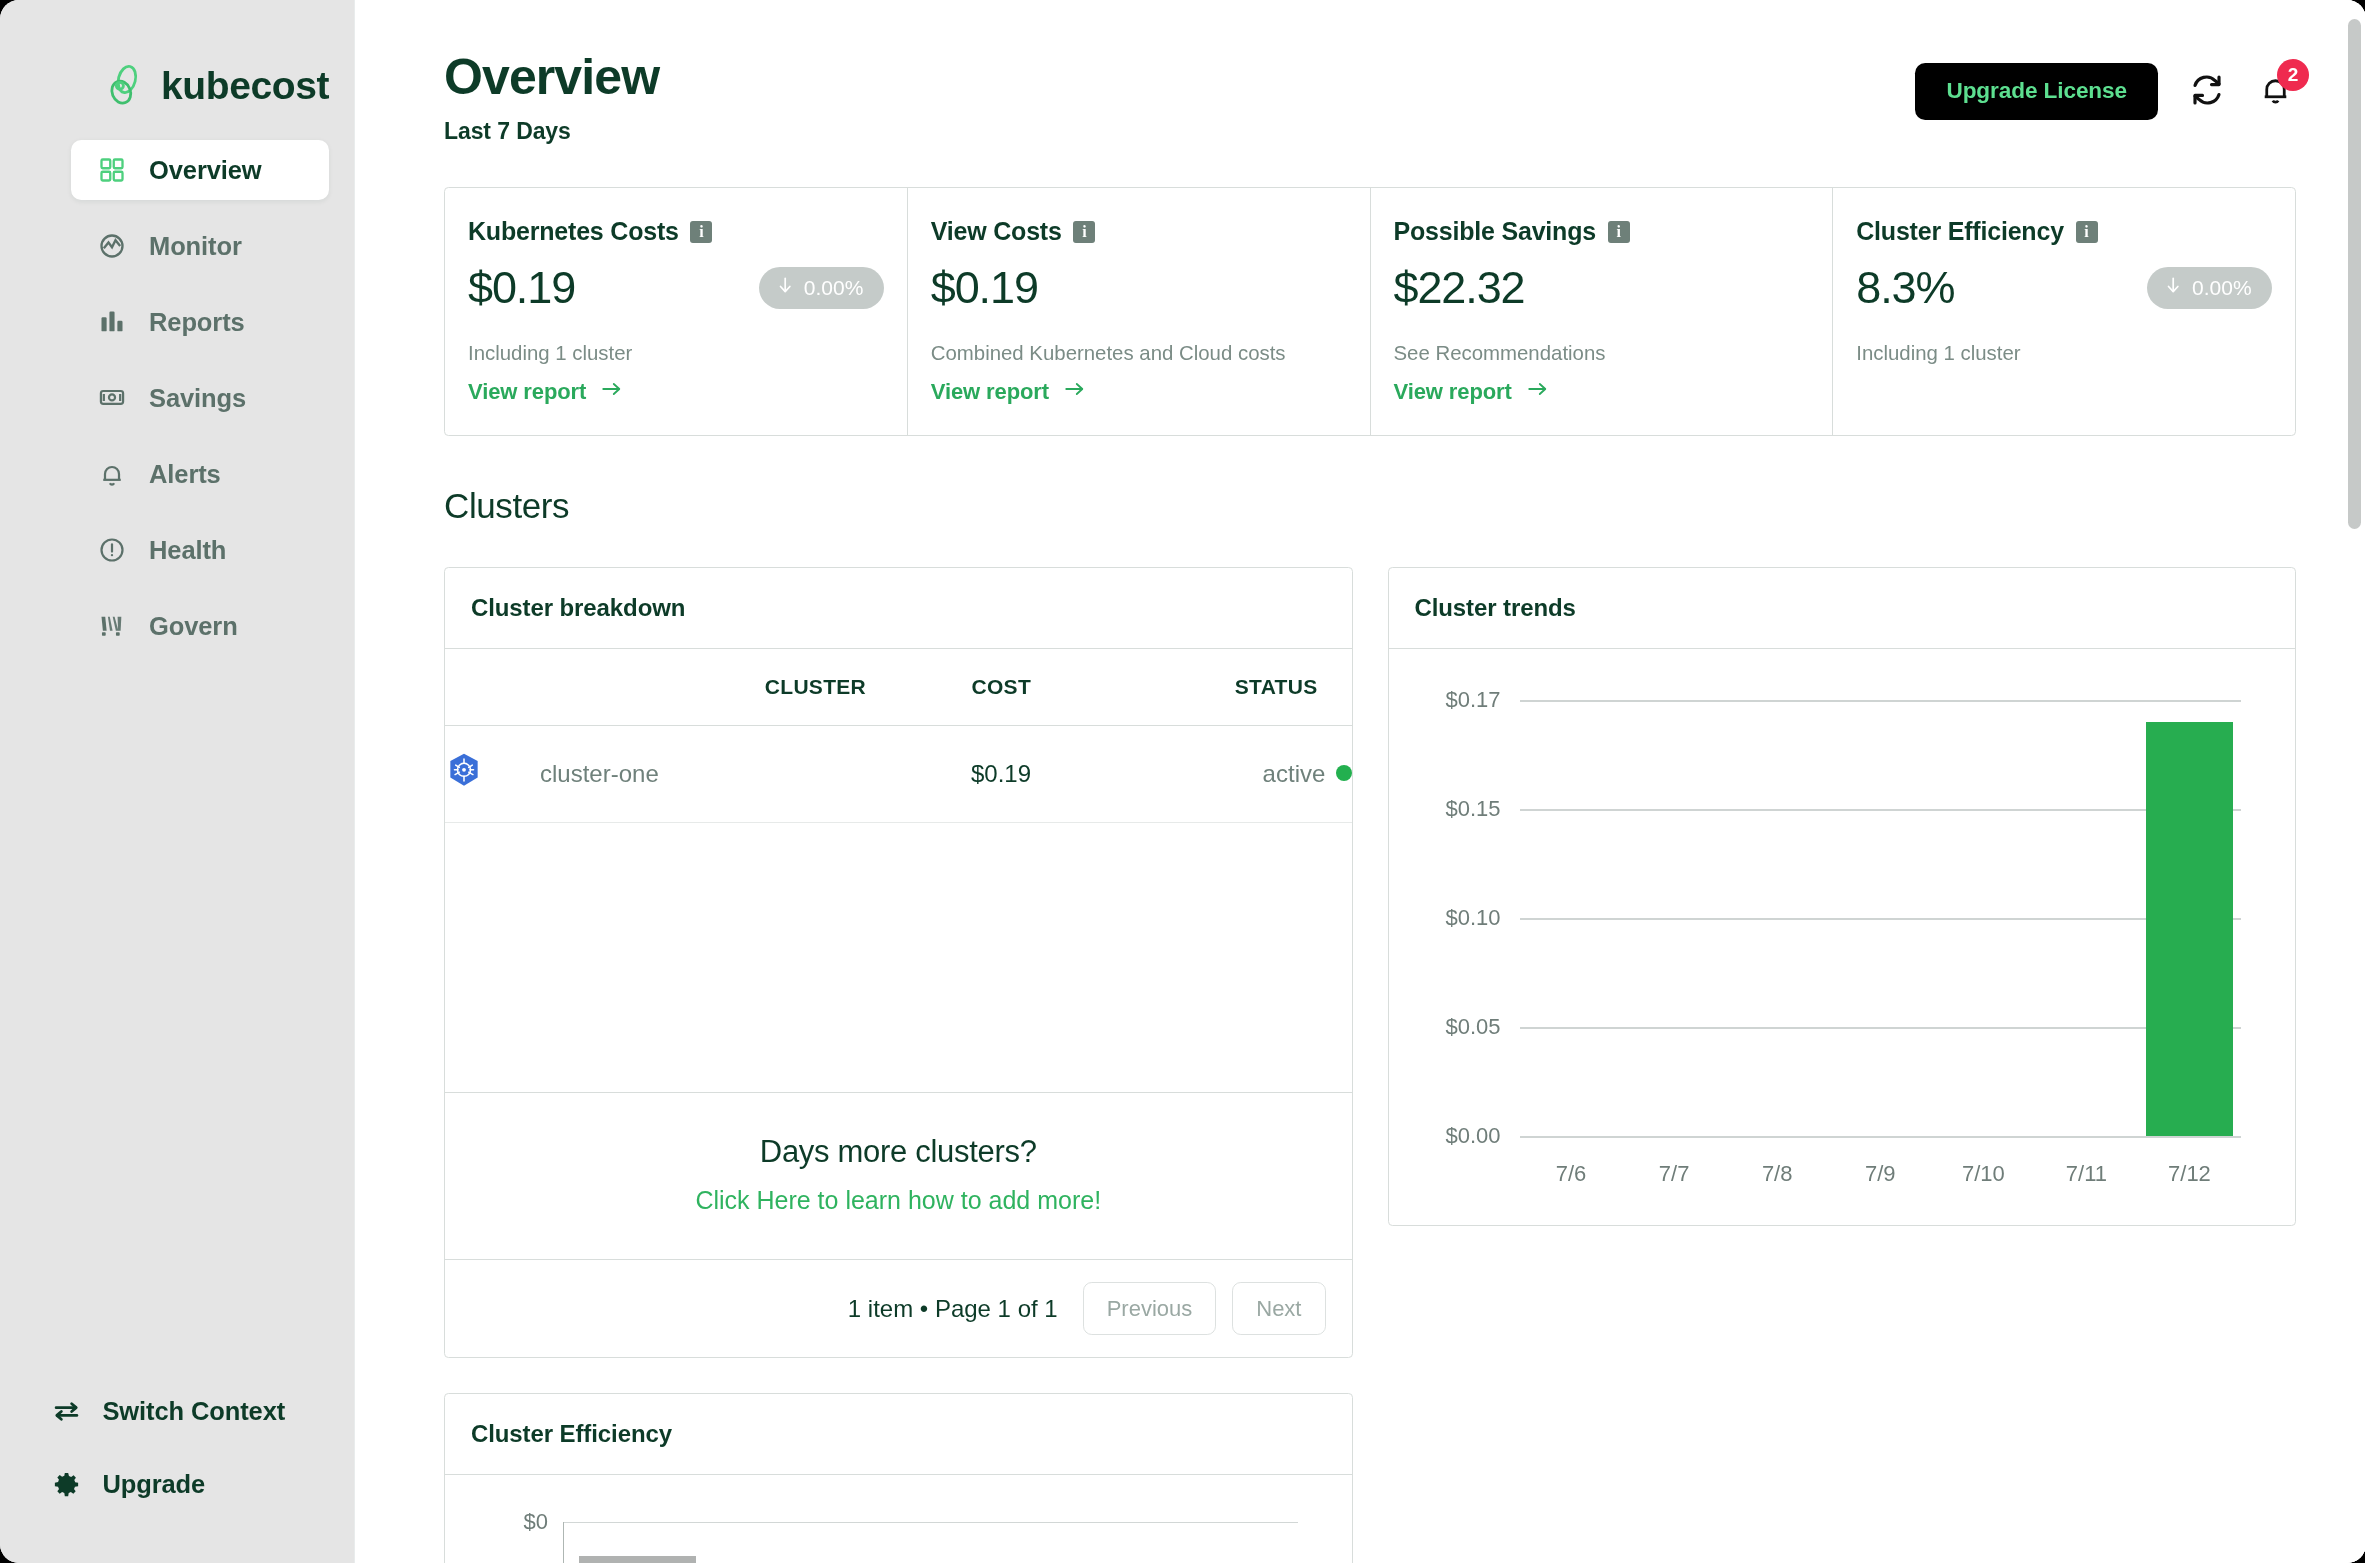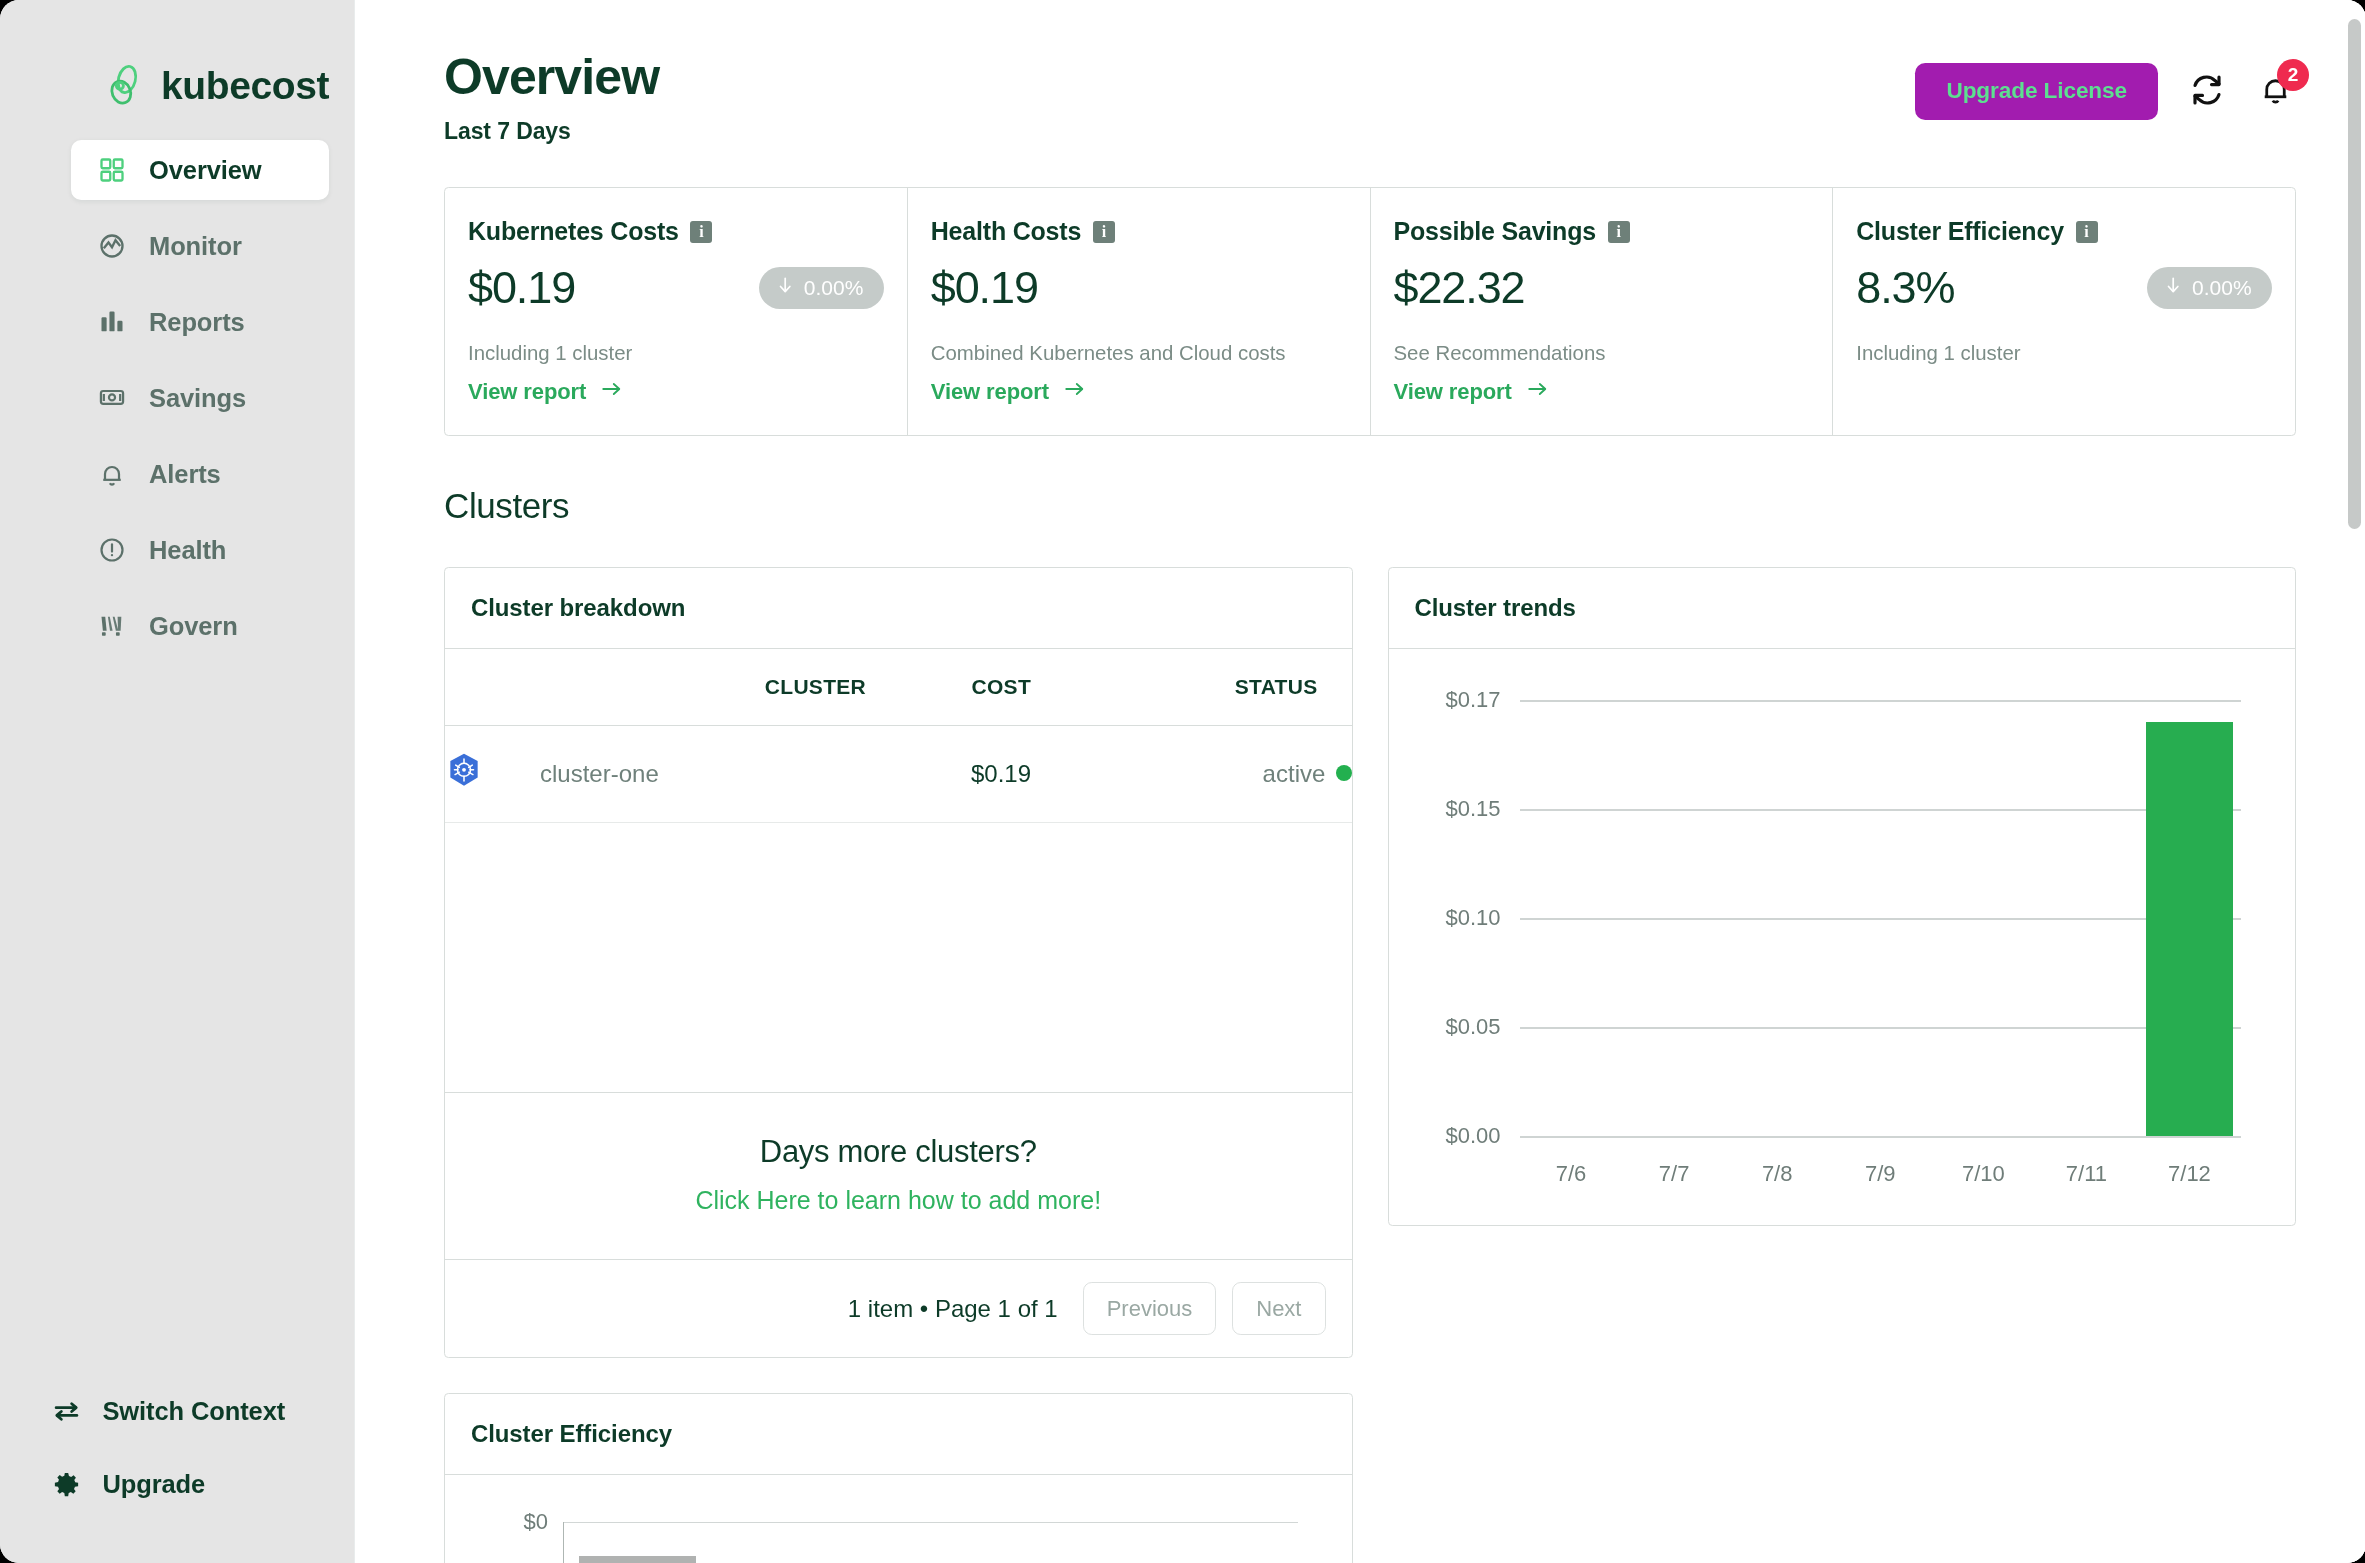--- a/index.html
+++ b/index.html
@@ -129,21 +129,21 @@
     letter-spacing: -0.1px;
   }
 
   #header-actions {
     display: flex;
     align-items: center;
     gap: 28px;
     padding-top: 11.7px;
   }
   #upgrade-license-button {
-    background: #a21caf;
+    background: #000000;
     color: #5ddf90;
     border: none;
     border-radius: 10.2px;
     height: 57px;
     padding: 0 31px;
     font-family: "Liberation Sans", sans-serif;
     font-size: 22.6px;
     font-weight: 700;
     letter-spacing: -0.1px;
     cursor: pointer;
@@ -626,21 +626,21 @@
               <svg viewBox="0 0 24 24" width="25" height="22" fill="none" stroke="#2aa95c" stroke-width="2" stroke-linecap="round" stroke-linejoin="round">
                 <path d="M3 12h17"></path>
                   <polyline points="14.5,6.5 20.5,12 14.5,17.5"></polyline>
               </svg>
             </span>
           </div>
         </div>
 
         <div class="kpi-card">
           <div class="kpi-head">
-            <span class="kpi-title">Health Costs</span>
+            <span class="kpi-title">View Costs</span>
             <span class="info-icon">i</span>
           </div>
           <div class="kpi-value-row">
             <span class="kpi-value">$0.19</span>
           </div>
           <div class="kpi-sub">Combined Kubernetes and Cloud costs</div>
           <div class="kpi-link">
             <span>View report</span>
             <span>
               <svg viewBox="0 0 24 24" width="25" height="22" fill="none" stroke="#2aa95c" stroke-width="2" stroke-linecap="round" stroke-linejoin="round">

